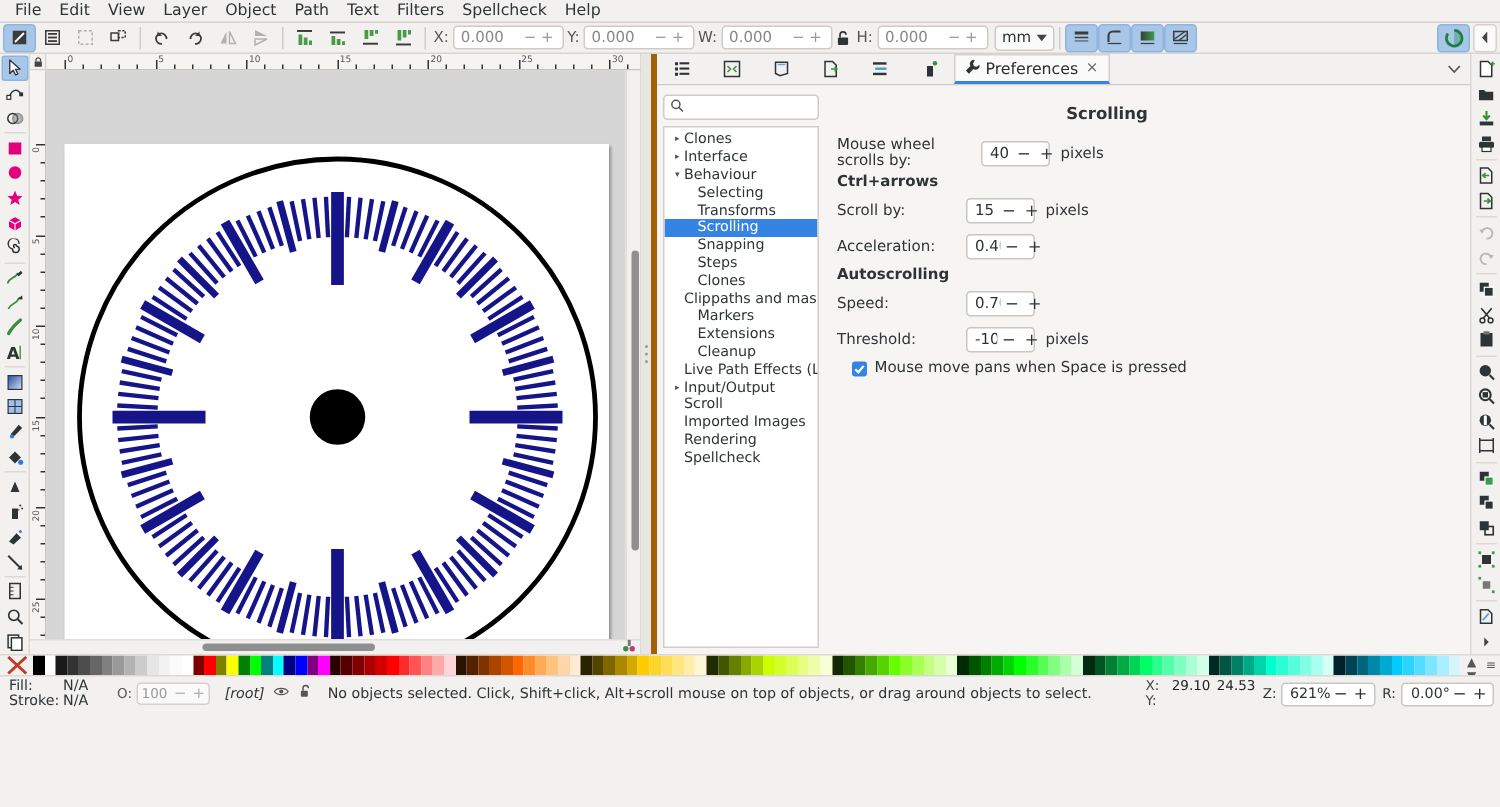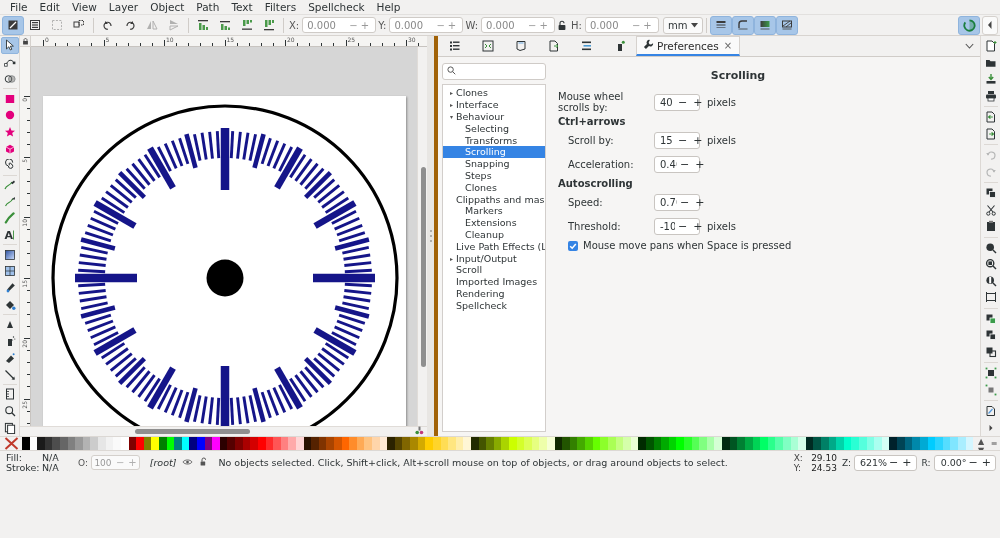--- a/index.html
+++ b/index.html
@@ -76,21 +76,21 @@
   .trow { height:11.8px; display:flex; align-items:center; font-size:9.5px; color:#2e3436; white-space:nowrap; padding-left:4px;}
   .trow.sel { background:#3584e4; color:#fff;}
   .tarrow { width:9px; font-size:6px; color:#555; display:inline-block; text-align:center;}
   .trow.sel .tarrow{color:#fff;}
   .tlbl.d0 { margin-left:0px;}
   .tlbl.d1 { margin-left:9px;}
   .panel { flex:1; background:#f6f5f4; position:relative; padding-top:6px;}
   .ptitle { text-align:center; font-weight:bold; font-size:11px; color:#2e3436; margin-bottom:10px; margin-left:-50px;}
   .prow { display:flex; align-items:center; height:20px; margin-bottom:4px; padding-left:8px;}
   .plabel { font-size:10px; color:#2e3436; }
-  .plabel.ind { margin-left:10px;}
+  .plabel.ind { margin-left:0;}
   .pgroup { font-size:10px; font-weight:bold; color:#2e3436; padding-left:8px; margin:2px 0 3px 0;}
   .pspin { display:flex; align-items:center; height:17px; border:1px solid #c9c5c1; border-radius:3px; background:#fff; }
   .pspin input{ border:0;outline:0;background:transparent;font-size:10px;font-family:inherit;color:#2e3436; padding-left:5px; }
   .pspin .pb { color:#2e3436; font-size:11px; padding:0 3px; line-height:1;}
   .punit { font-size:10px; color:#2e3436; margin-left:7px;}
   .chkrow { display:flex; align-items:center; gap:5px; padding-left:18px; margin-top:2px;}
   .chk { width:10px; height:10px; background:#3584e4; border-radius:2px; display:flex; align-items:center; justify-content:center;}
   .chk svg{display:block}
 
   
@@ -1266,21 +1266,21 @@
             </svg></span>
       </div>
       <div class="msg">No objects selected. Click, Shift+click, Alt+scroll mouse on top of objects, or drag around objects to select.</div>
     </div>
     <div class="statusright">
       <div class="xyblk">
         <div style="display:flex;flex-direction:column;">
           <span class="k">X:</span>
           <span class="k">Y:</span>
         </div>
-        <div style="display:flex;flex-direction:column;">
+        <div style="display:flex;flex-direction:row;">
           <span class="v">29.10</span>
           <span class="v">24.53</span>
         </div>
       </div>
       <div class="zblk">
         <span class="k" style="font-size:9px">Z:</span>
         <div class="zspin">
           <input value="621%" style="">
           <span class="b">−</span>
           <span class="b">+</span>

